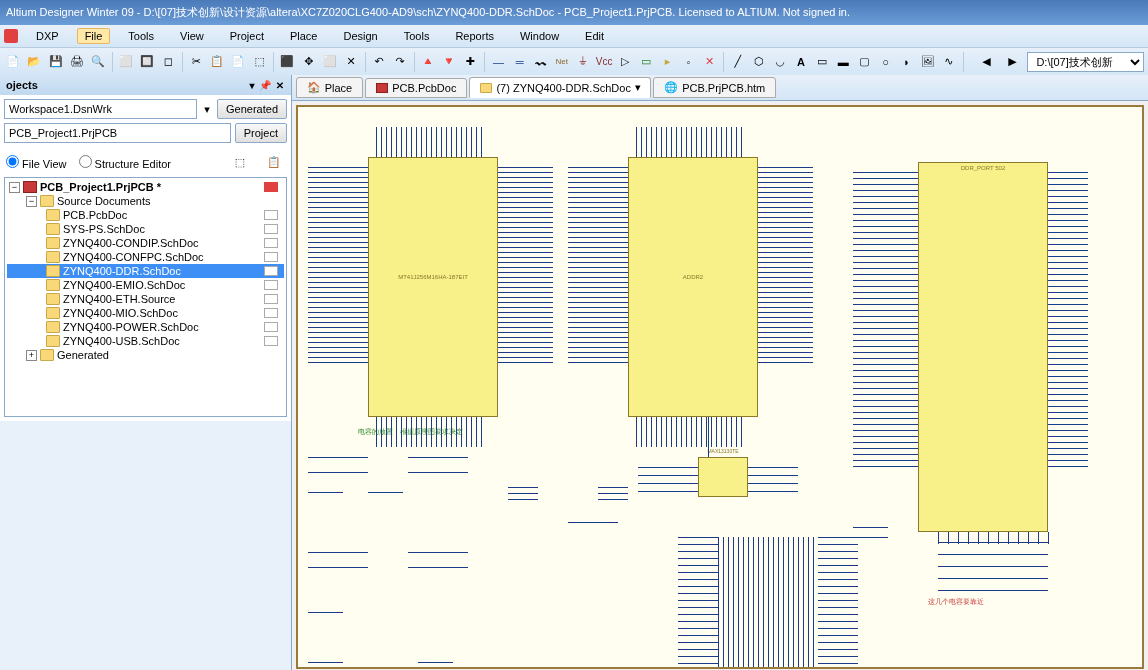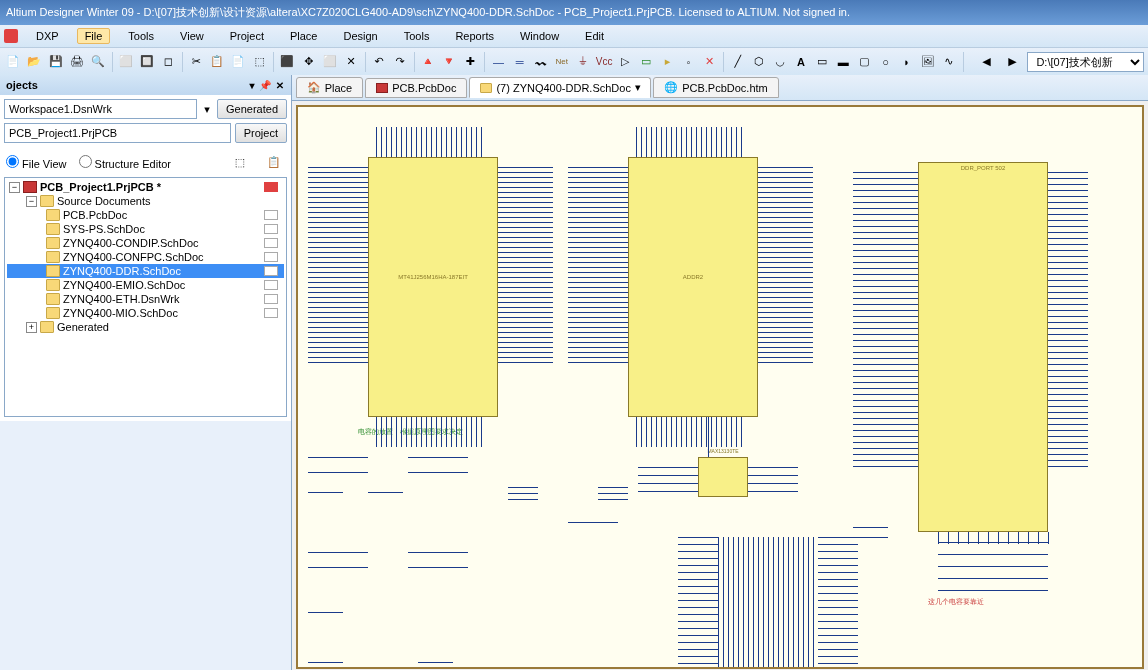--- a/index.html
+++ b/index.html
@@ -197,27 +197,39 @@
             </div>
             <div class="tnode">
               <span class="ind" style="width:34px"></span>
               <span class="folder-icon"></span>
               <span>ZYNQ400-EMIO.SchDoc</span>
               <span class="end-icon end-doc"></span>
             </div>
             <div class="tnode">
               <span class="ind" style="width:34px"></span>
               <span class="folder-icon"></span>
-              <span>ZYNQ400-ETH.DsnWrk</span>
+              <span>ZYNQ400-ETH.Source</span>
               <span class="end-icon end-doc"></span>
             </div>
             <div class="tnode">
               <span class="ind" style="width:34px"></span>
               <span class="folder-icon"></span>
               <span>ZYNQ400-MIO.SchDoc</span>
+              <span class="end-icon end-doc"></span>
+            </div>
+            <div class="tnode">
+              <span class="ind" style="width:34px"></span>
+              <span class="folder-icon"></span>
+              <span>ZYNQ400-POWER.SchDoc</span>
+              <span class="end-icon end-doc"></span>
+            </div>
+            <div class="tnode">
+              <span class="ind" style="width:34px"></span>
+              <span class="folder-icon"></span>
+              <span>ZYNQ400-USB.SchDoc</span>
               <span class="end-icon end-doc"></span>
             </div>
           </div>
         <div class="tnode">
           <span class="ind" style="width:14px"></span>
           <span class="exp">+</span>
           <span class="folder-icon"></span>
           <span>Generated</span>
         </div>
       </div>
@@ -234,21 +246,21 @@
           <span class="pcb-icon" style="width:12px;height:10px"></span>
           <span>PCB.PcbDoc</span>
         </div>
       <div class="tab active">
           <span class="folder-icon" style="width:12px;height:10px"></span>
           <span>(7) ZYNQ400-DDR.SchDoc</span>
           <span>▾</span>
         </div>
       <div class="tab">
           <span>🌐</span>
-          <span>PCB.PcbDoc.htm</span>
+          <span>PCB.PrjPCB.htm</span>
         </div>
     </div>
     <div class="canvas">
 
       <div class="chip" style="left:70px;top:50px;width:130px;height:260px">
         <div class="chip-lbl">MT41J256M16HA-187EIT</div>
       </div>
 
       <div class="chip" style="left:330px;top:50px;width:130px;height:260px">
         <div class="chip-lbl">ADDR2</div>

